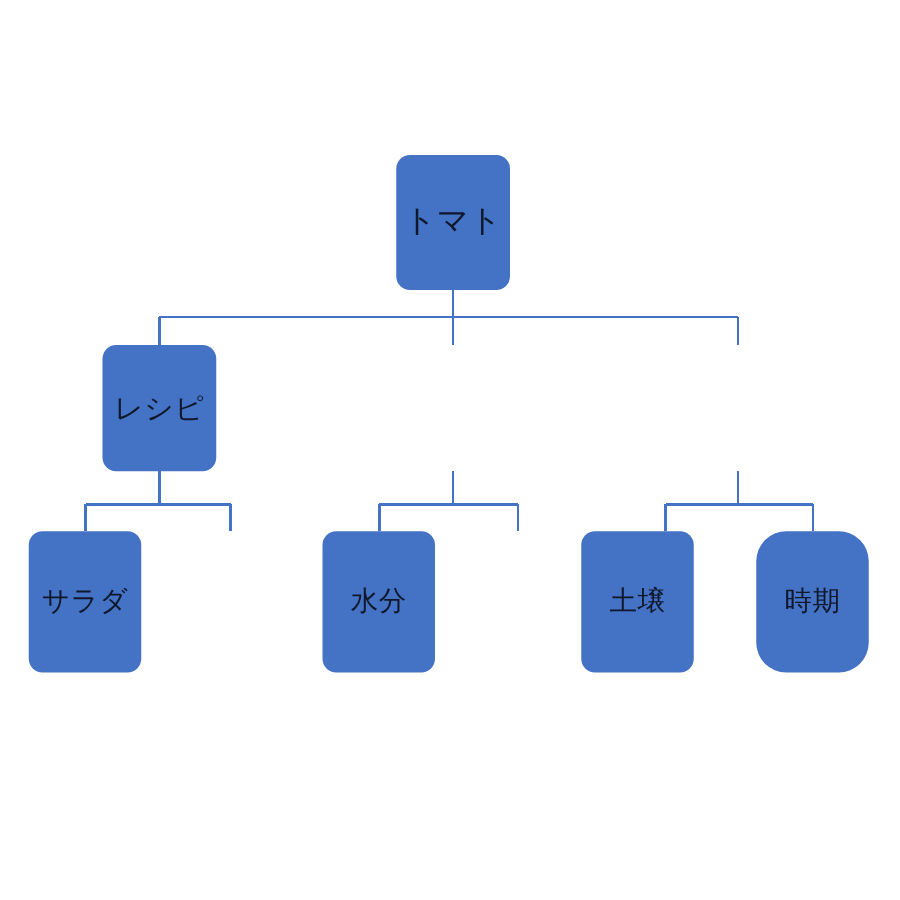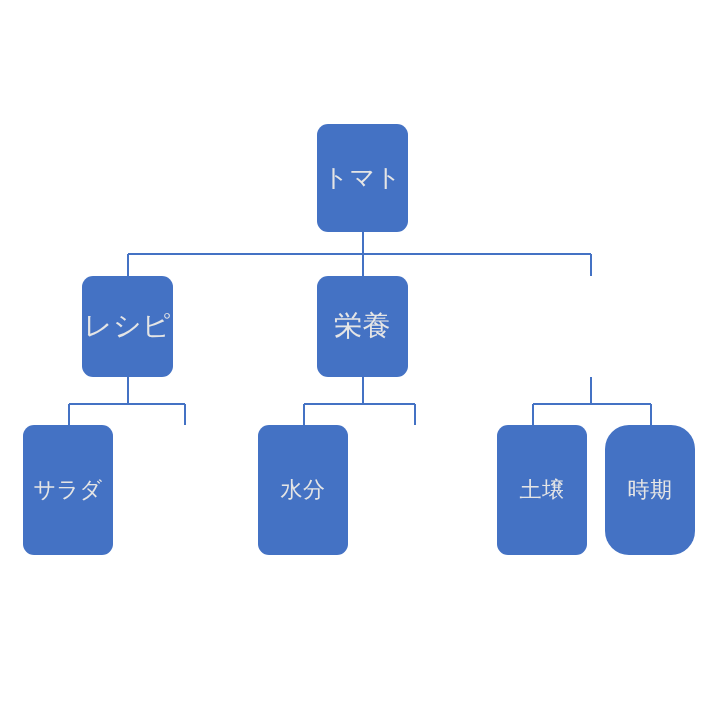--- a/index.html
+++ b/index.html
@@ -29,59 +29,59 @@
     box-sizing: border-box;
     background: #4472C4;
     border-radius: 11px;
     display: flex;
     align-items: center;
     justify-content: center;
     color: #ffffff;
     z-index: 2;
   }
   .node-label {
-    color: #e5e5e5;
+    color: #0f172a;
     text-align: center;
     line-height: 1.1;
     white-space: nowrap;
     letter-spacing: 0.5px;
   }
   
   .level-root {
     left: 317px;
     top: 124px;
     width: 91px;
     height: 108px;
   }
   .level-root .node-label { font-size: 25px; }
 
   
   .level-2 {
     top: 276px;
     width: 91px;
     height: 101px;
   }
-  .level-2 .node-label { font-size: 28px; }
+  .level-2 .node-label { font-size: 23px; }
   .l2-0 { left: 82px; }
   .l2-1 { left: 317px; }
   .l2-2 { left: 545px; }
 
   
   .level-3 {
     top: 425px;
     width: 90px;
-    height: 130px;
+    height: 113px;
     align-items: center;
   }
   .level-3 .node-label { font-size: 22px; }
   .l3-0 { left: 23px; }
   .l3-1 { left: 139px; }
   .l3-2 { left: 258px; }
   .l3-3 { left: 369px; }
-  .l3-4 { left: 497px; }
+  .l3-4 { left: 465px; }
   .l3-5 { left: 605px; border-radius: 24px; }
 </style>
 </head>
 <body>
 
 <div id="canvas">
 
   <svg id="connector-layer" viewBox="0 0 720 720" width="720" height="720" aria-hidden="true">
     <g stroke="#4472C4" stroke-width="2" fill="none" shape-rendering="crispEdges">
 
@@ -110,23 +110,20 @@
     </g>
   </svg>
 
   <div class="node level-root">
     <span class="node-label">トマト</span>
   </div>
 
   <div class="node level-2 l2-0">
     <span class="node-label">レシピ</span>
   </div>
-  <div class="node level-2 l2-1">
-    <span class="node-label">栄養</span>
-  </div>
 
   <div class="node level-3 l3-0">
     <span class="node-label">サラダ</span>
   </div>
   <div class="node level-3 l3-2">
     <span class="node-label">水分</span>
   </div>
   <div class="node level-3 l3-4">
     <span class="node-label">土壌</span>
   </div>

